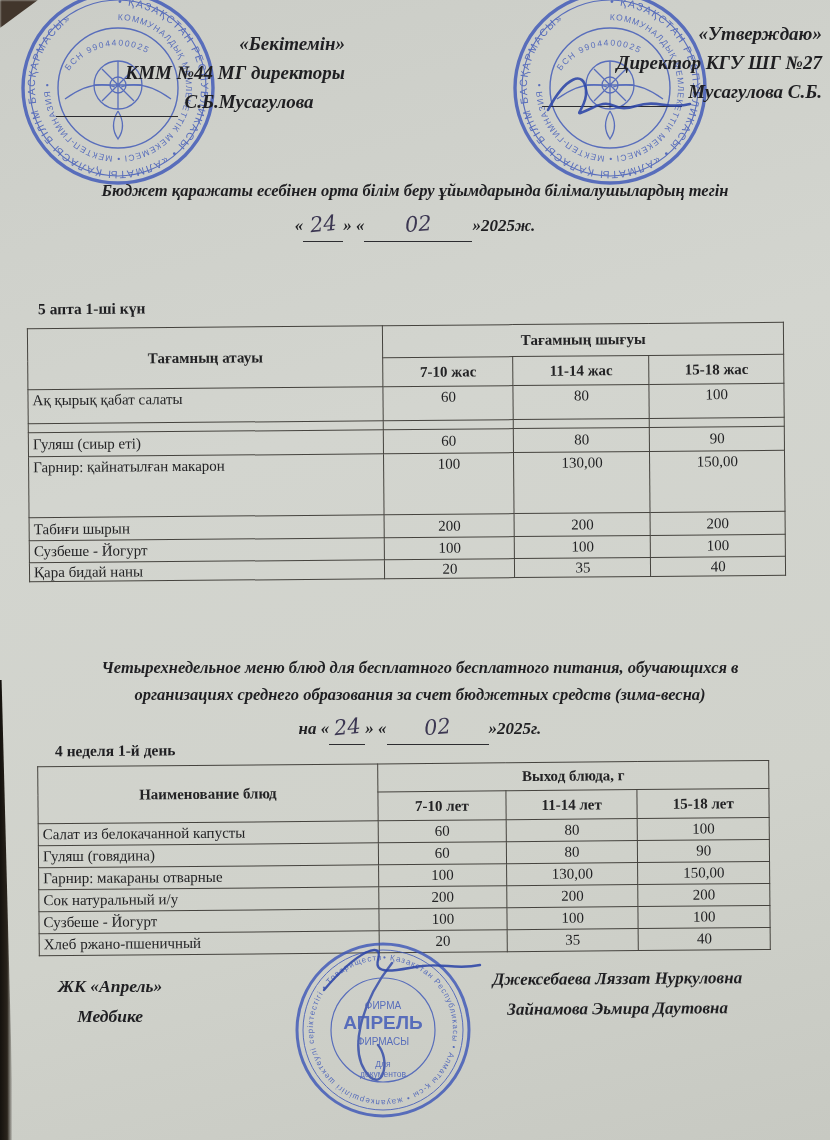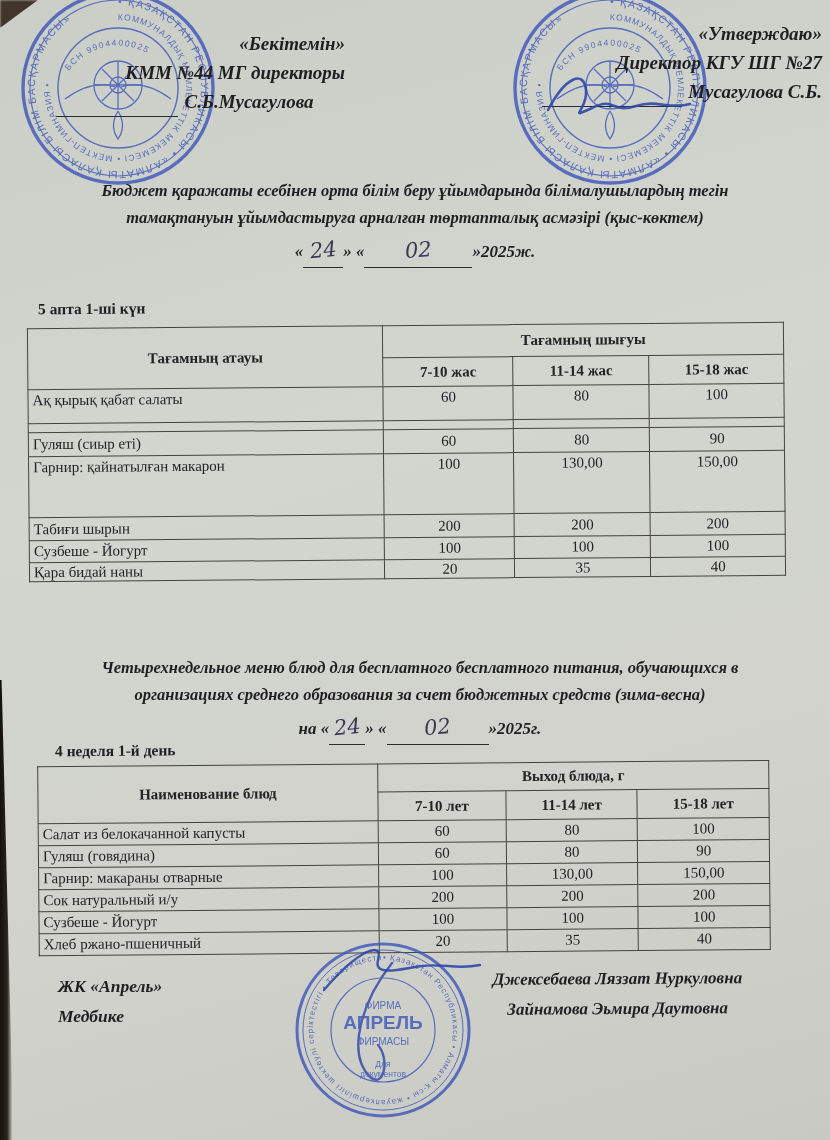--- a/index.html
+++ b/index.html
@@ -35,21 +35,21 @@
   
   table.menu{border-collapse:collapse;table-layout:fixed;width:100%;
     font-size:15px;color:#232325;}
   table.menu td,table.menu th{border:1px solid #45433e;padding:0 4px;overflow:hidden;}
   table.menu th{font-weight:bold;text-align:center;}
   td.dish{text-align:left;padding-left:7px;}
   td.val{text-align:center;}
   tr.tall td{vertical-align:top;padding-top:2px;}
   .tilt{transform:rotate(-0.5deg);transform-origin:40px 50%;}
   
-  .footleft{font-weight:bold;font-style:italic;font-size:17.5px;line-height:1.7;}
+  .footleft{font-weight:bold;font-style:italic;font-size:17.5px;line-height:1.7;text-align:center;}
   .footnames{font-weight:bold;font-style:italic;font-size:17px;line-height:1.75;text-align:center;
     transform:rotate(-0.4deg);}
 </style>
 </head>
 <body>
 
 <div class="abs corner-tl"></div>
 <div class="abs edge-left"></div>
 
 <svg class="abs stamp" style="left:3px;top:-27px" width="230" height="230" viewBox="0 0 230 230">
@@ -121,21 +121,20 @@
     <span>Мусагулова С.Б.</span>
   </div>
 </div>
 
 <svg class="abs sig" style="left:540px;top:66px" width="180" height="60" viewBox="0 0 180 60">
   <path d="M8,44 C26,10 44,4 46,24 C48,44 26,54 52,42 C76,30 70,48 96,40 C118,33 128,44 150,38" fill="none" stroke="#2d46a8" stroke-width="2.6" stroke-linecap="round"></path>
 </svg>
 
 <div class="abs doctitle" style="left:40px;top:178px;width:750px;">
   <div>Бюджет қаражаты есебінен орта білім беру ұйымдарында білімалушылардың тегін</div>
-  <div>тамақтануын ұйымдастыруға арналған төртапталық асмәзірі (қыс-көктем)</div>
   <div class="dateline">
     <span>«</span><span class="du" style="width:40px"><span class="hand">24</span></span><span>» «</span><span class="du" style="width:108px"><span class="hand" style="transform:rotate(-4deg)">02</span></span><span>»2025ж.</span>
   </div>
 </div>
 
 <div class="abs tilt seclabel" style="left:38px;top:300px">5 апта 1-ші  күн</div>
 
 <div class="abs tilt" style="left:28px;top:328px;width:757px">
 <table class="menu">
   <colgroup>

